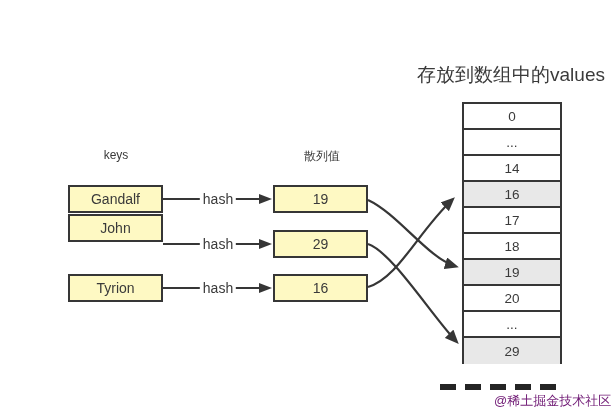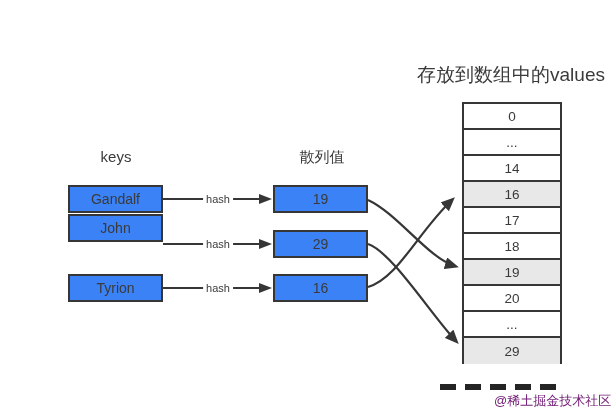--- a/index.html
+++ b/index.html
@@ -1,33 +1,33 @@
 <!DOCTYPE html>
 <html><head>
 <meta charset="utf-8">
 <style>
   html,body{margin:0;padding:0;background:#ffffff;}
   .stage{
     position:relative;width:615px;height:414px;background:#ffffff;overflow:hidden;
     font-family:"Liberation Sans","DejaVu Sans",sans-serif;color:#3a3a3a;
   }
-  .col-label{position:absolute;transform:translateX(-50%);font-size:15px;white-space:nowrap;}
+  .col-label{position:absolute;transform:translateX(-50%);font-size:12px;white-space:nowrap;}
   .diagram-title{position:absolute;left:511px;top:62px;transform:translateX(-50%);font-size:19px;white-space:nowrap;}
   .box{
     position:absolute;width:95px;height:28px;box-sizing:border-box;
-    border:2px solid #363636;background:#3b82f6;
+    border:2px solid #363636;background:#fef9c3;
     display:flex;align-items:center;justify-content:center;font-size:14px;
   }
   .key-box{left:68px;}
   .hash-box{left:273px;}
   .connector{position:absolute;left:163px;width:110px;height:28px;}
   .connector .line{position:absolute;left:0;width:97px;top:13px;height:2px;background:#363636;}
   .connector .hash-text{
     position:absolute;left:50%;top:50%;transform:translate(-50%,-50%);
-    background:#ffffff;padding:0 3px;font-size:11px;
+    background:#ffffff;padding:0 3px;font-size:14px;
   }
   .connector .tri{
     position:absolute;left:96px;top:9px;width:0;height:0;
     border-left:13px solid #363636;border-top:5px solid transparent;border-bottom:5px solid transparent;
   }
   .array{
     position:absolute;left:462px;top:102px;width:100px;box-sizing:border-box;
     border:2px solid #363636;border-bottom:none;background:#ffffff;
   }
   .cell{

